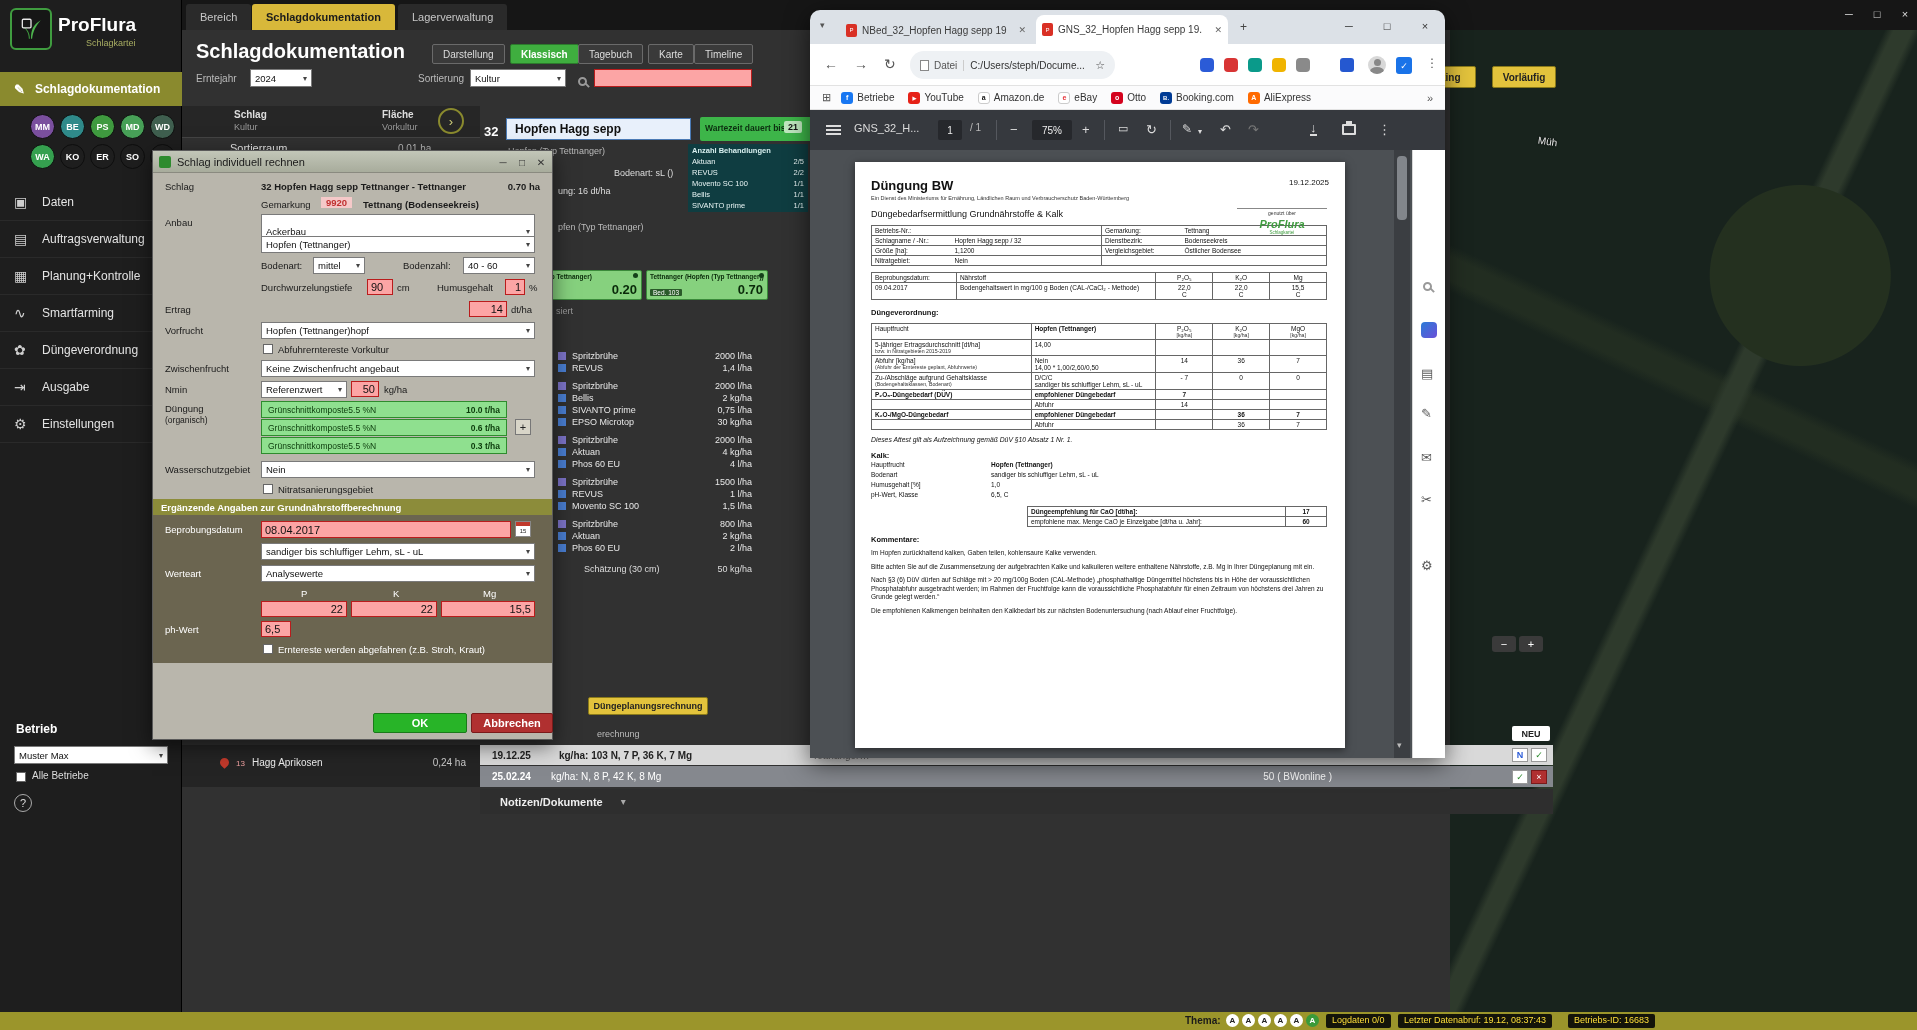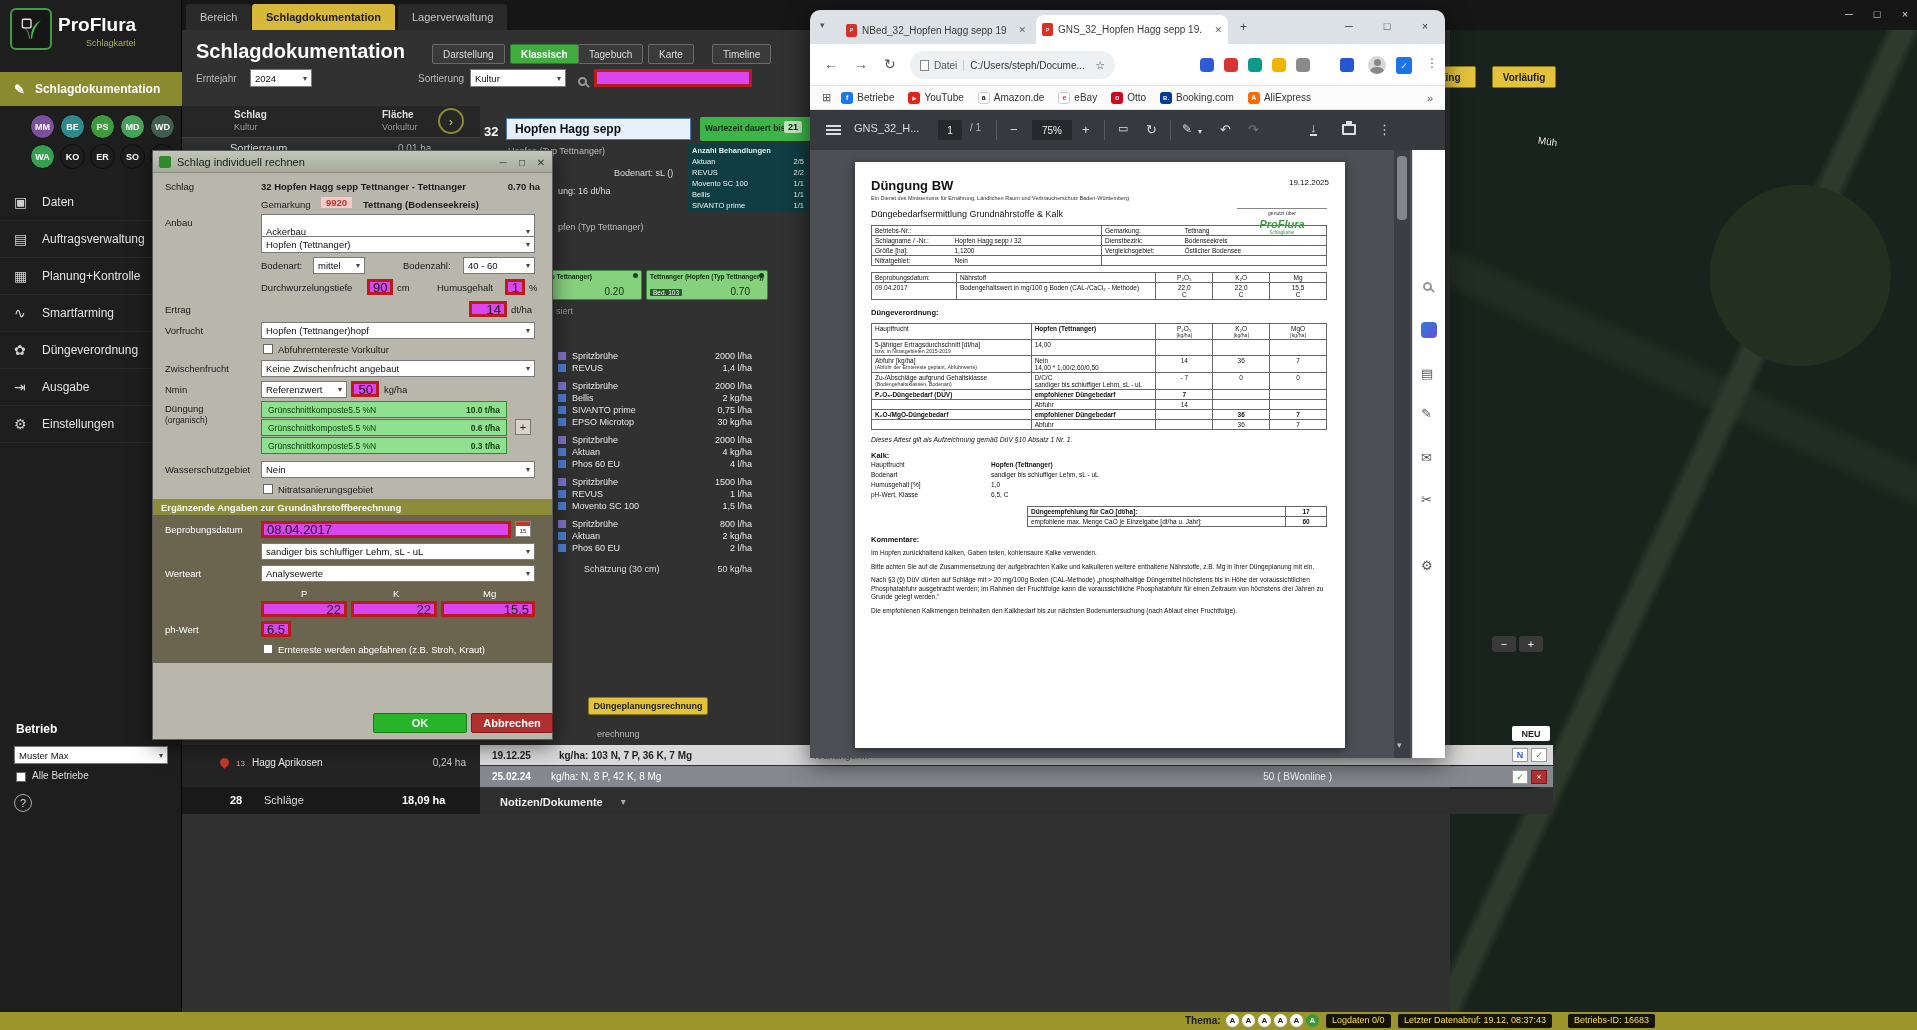--- a/index.html
+++ b/index.html
@@ -21,21 +21,21 @@
   .av:nth-of-type(1){background:#9aa032}.av:nth-of-type(2){background:#2f8f4f}.av:nth-of-type(3){background:#57a83e}
   .av:nth-of-type(4){background:#1f7a68}.av:nth-of-type(5){background:#7a4f9e}.av:nth-of-type(6){background:#2f8a8a}
   .av:nth-of-type(7){background:#3f9a3f}.av:nth-of-type(8){background:#47a057}.av:nth-of-type(9){background:#3f5f4f}
   .av:nth-of-type(10){background:#35a04f}
   .sb-item{position:absolute;left:0;width:182px;height:37px;display:flex;align-items:center;border-bottom:1px solid #2a2a2a;color:#e4e4e4;font-size:12px;cursor:pointer}
   .sb-item .ic{width:28px;margin-left:14px;font-size:14px;color:#cfcfcf}
 
   
   .ddl{background:#fff;border:1px solid #7a7a7a;font-size:9.5px;color:#111;display:flex;align-items:center;padding:0 4px;justify-content:space-between;overflow:hidden;white-space:nowrap}
   .ddl::after{content:"▾";font-size:8px;color:#444;margin-left:4px}
-  .inp{background:#d946ef;border:3px solid #b91c1c;font-size:13px;color:#111;padding:0 3px;font-family:"Liberation Sans",sans-serif}
+  .inp{background:#fca5a5;border:1px solid #b91c1c;font-size:11px;color:#111;padding:0 3px;font-family:"Liberation Sans",sans-serif}
   .cb{display:inline-block;width:10px;height:10px;background:#fff;border:1px solid #666;vertical-align:middle}
   .mag{display:inline-block;width:9px;height:9px;border:2px solid #999;border-radius:50%;position:relative}
   .mag::after{content:"";position:absolute;width:6px;height:2px;background:#999;transform:rotate(45deg);right:-5px;bottom:-2px}
 
   
   .contentbg{left:182px;top:30px;width:1268px;height:982px;background:#313131;z-index:1}
   .pg-title{font-size:20px;font-weight:bold;color:#fff}
   .vbtn{position:absolute;top:44px;height:20px;padding:0 10px;display:flex;align-items:center;font-size:10px;color:#ddd;border:1px solid #6a6a6a;background:#3a3a3a;border-radius:2px;cursor:pointer}
   .vbtn.green{background:#3fae3f;color:#fff;border-color:#2c7a2c;font-weight:bold}
   .flabel{position:absolute;font-size:10px;color:#bbb}
@@ -46,21 +46,21 @@
   .srow{position:absolute;left:558px;width:194px;height:12px;display:flex;align-items:center;font-size:9px;color:#e8e8e8;z-index:2}
   .srow .sq{width:8px;height:8px;margin-right:6px;flex:none}
   .sq.p{background:#7d74c9}.sq.b{background:#4a7fd4}
   .srow .amt{margin-left:auto;font-weight:normal}
   .brow{position:absolute;left:4px;width:112px;height:11px;display:flex;font-size:7.5px;color:#e8f4f4}
   .brow .amt{margin-left:auto}
 
   .chip{position:absolute;height:30px;background:#86d17e;border:1px solid #3a8a3a;border-radius:2px;color:#0a2a0a;z-index:2;overflow:hidden}
   .chip .t{font-size:6.5px;font-weight:bold;padding:2px 3px 0 3px;white-space:nowrap}
   .chip .bed{position:absolute;left:3px;bottom:3px;background:#2a5a2a;color:#fff;font-size:6.5px;padding:0 3px;border-radius:1px}
-  .chip .v{position:absolute;right:17px;bottom:2px;font-size:10px;font-weight:normal}
+  .chip .v{position:absolute;right:4px;bottom:2px;font-size:13px;font-weight:bold}
   .chip .pin{position:absolute;right:3px;top:2px;width:5px;height:5px;border-radius:50%;background:#15401a}
 
   
   .brr{z-index:6;display:flex;align-items:center}
   .ibox{width:16px;height:14px;background:#fff;border:1px solid #999;font-size:9px;display:flex;align-items:center;justify-content:center;margin-left:3px}
 
   
   .statusbar{left:0;top:1012px;width:1917px;height:18px;background:#9b952b;z-index:9}
   .acirc{position:absolute;top:2px;width:13px;height:13px;border-radius:50%;background:#fff;color:#222;font-size:8px;font-weight:bold;display:flex;align-items:center;justify-content:center}
   .acirc.green{background:#3a9a3a;color:#fff}
@@ -237,21 +237,21 @@
     <div class="abs" style="left:32px;top:770px;font-size:10px;color:#ddd">Alle Betriebe</div>
     <div class="abs" style="left:14px;top:794px;width:18px;height:18px;border:1px solid #aaa;border-radius:50%;color:#ddd;font-size:11px;display:flex;align-items:center;justify-content:center">?</div>
   </div>
 
   
   <div class="abs pg-title" style="left:196px;top:40px;z-index:2">Schlagdokumentation</div>
   <div class="vbtn" style="left:432px;z-index:2">Darstellung</div>
   <div class="vbtn green" style="left:510px;z-index:2">Klassisch</div>
   <div class="vbtn" style="left:578px;z-index:2">Tagebuch</div>
   <div class="vbtn" style="left:648px;z-index:2">Karte</div>
-  <div class="vbtn" style="left:712px;z-index:2">Timeline</div>
+  <div class="vbtn" style="left:694px;z-index:2">Timeline</div>
 
   <div class="flabel" style="left:196px;top:73px;z-index:2">Erntejahr</div>
   <div class="ddl abs" style="left:250px;top:69px;width:62px;height:18px;z-index:2">
       <span>2024</span>
     </div>
   <div class="flabel" style="left:418px;top:73px;z-index:2">Sortierung</div>
   <div class="ddl abs" style="left:470px;top:69px;width:96px;height:18px;z-index:2">
       <span>Kultur</span>
     </div>
   <span class="mag abs" style="left:578px;top:72px;z-index:2"></span>
@@ -423,25 +423,20 @@
     <span style="margin-left:20px;font-size:11px;font-weight:bold;color:#eee">Notizen/Dokumente</span>
     <span style="margin-left:18px;color:#aaa;font-size:10px">▾</span>
   </div>
 
   
   <div class="abs" style="left:182px;top:745px;width:298px;height:42px;background:#242424;z-index:6">
     <span style="position:absolute;left:38px;top:13px;width:9px;height:9px;background:#c0392b;border-radius:50% 50% 50% 0;transform:rotate(-45deg)"></span>
     <span style="position:absolute;left:54px;top:14px;font-size:8px;color:#f0a0a0">13</span>
     <span style="position:absolute;left:70px;top:12px;font-size:10px;color:#eee">Hagg Aprikosen</span>
     <span style="position:absolute;right:14px;top:12px;font-size:10px;color:#ccc">0,24 ha</span>
-  </div>
-  <div class="abs" style="left:182px;top:787px;width:298px;height:27px;background:#191919;z-index:6">
-    <span style="position:absolute;left:48px;top:7px;font-size:11px;font-weight:bold;color:#fff">28</span>
-    <span style="position:absolute;left:82px;top:7px;font-size:11px;color:#ddd">Schläge</span>
-    <span style="position:absolute;left:220px;top:7px;font-size:11px;font-weight:bold;color:#fff">18,09 ha</span>
   </div>
 
   
   <div class="abs statusbar">
     <span style="position:absolute;left:1185px;top:3px;font-size:10px;font-weight:bold;color:#1a1a1a">Thema:</span>
     <span class="acirc" style="left:1226px">A</span>
     <span class="acirc" style="left:1242px">A</span>
     <span class="acirc" style="left:1258px">A</span>
     <span class="acirc" style="left:1274px">A</span>
     <span class="acirc" style="left:1290px">A</span>

